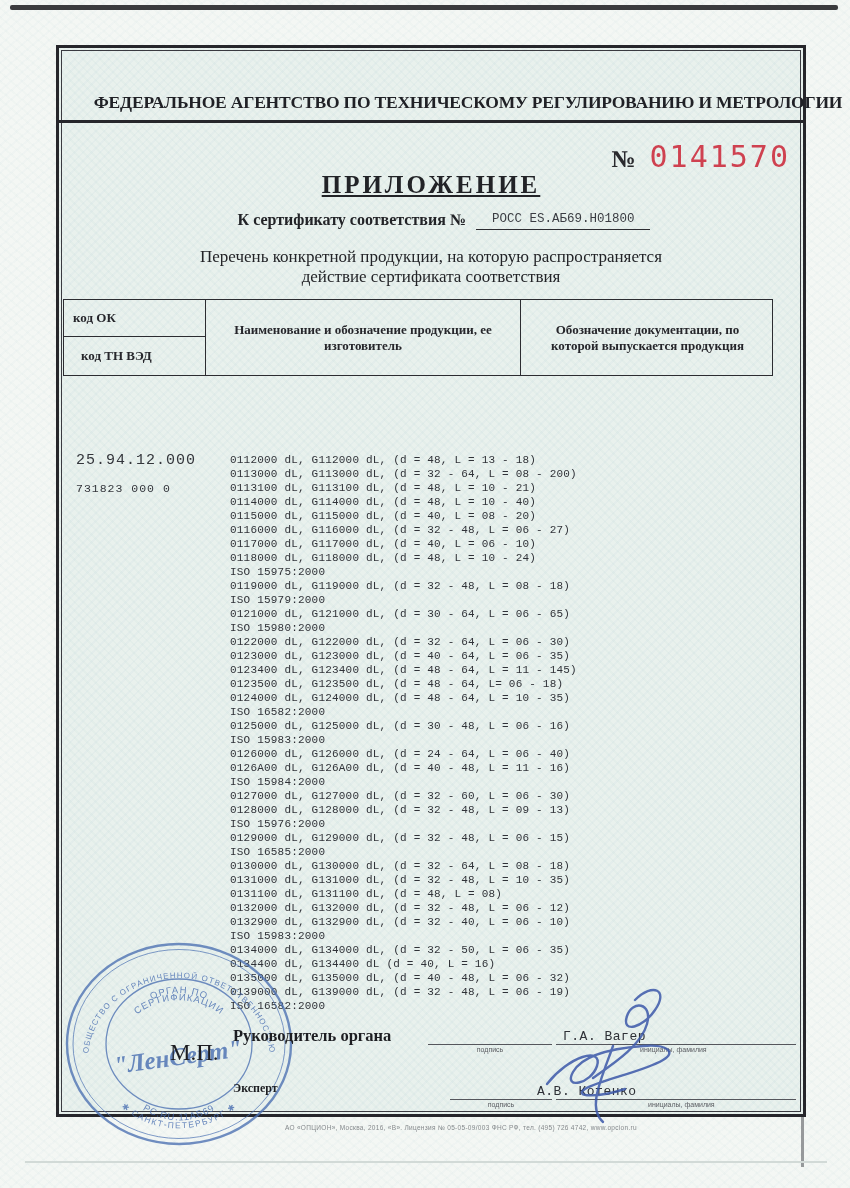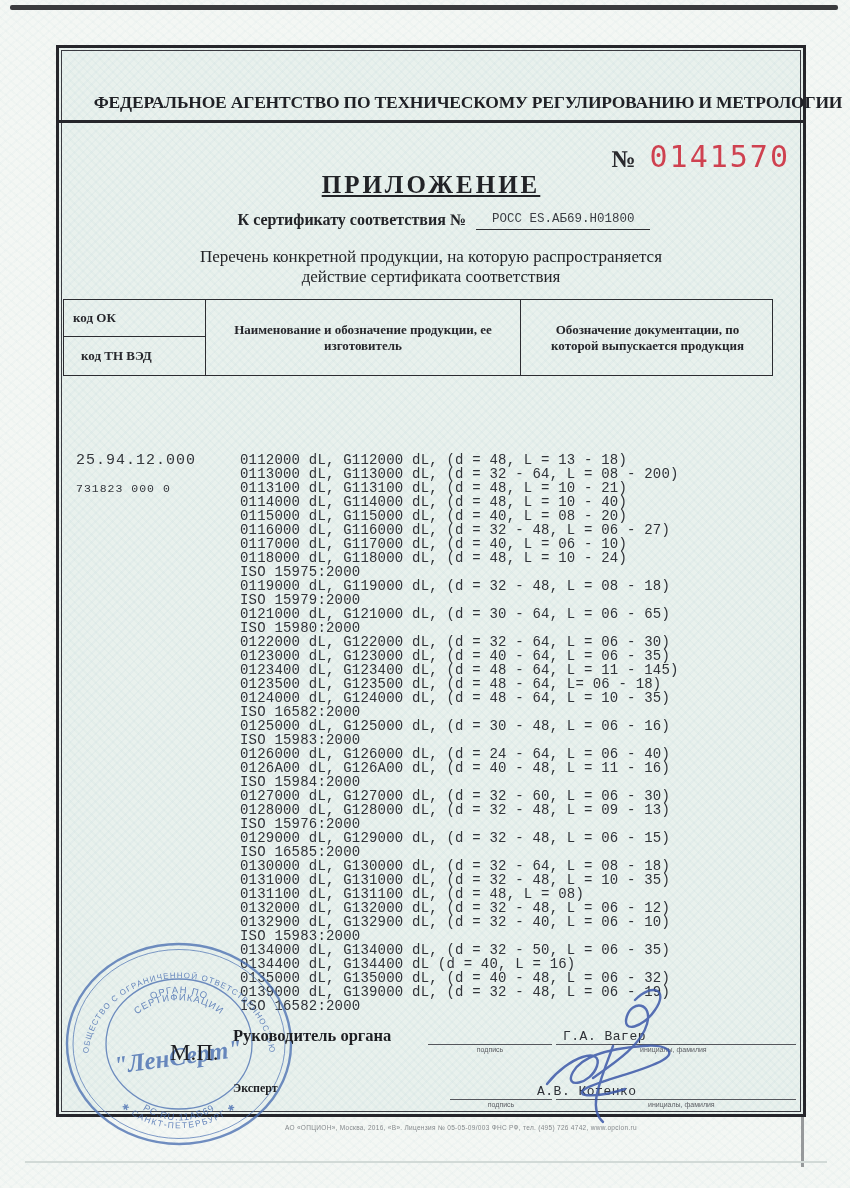--- a/index.html
+++ b/index.html
@@ -46,21 +46,21 @@
   .t-left{left:0;top:0;width:142px;height:100%;border-right:1.5px solid #2c2c31;}
   .t-left-top{position:absolute;left:0;top:0;width:100%;height:37px;border-bottom:1px solid #2c2c31;display:flex;align-items:center;padding-left:9px;box-sizing:border-box;}
   .t-left-bot{position:absolute;left:8px;top:37px;width:100%;height:37px;display:flex;align-items:center;padding-left:9px;box-sizing:border-box;}
   .t-mid{left:142px;top:0;width:315px;height:100%;border-right:1.5px solid #2c2c31;display:flex;align-items:center;justify-content:center;text-align:center;padding:0 26px;}
   .t-right{left:457px;top:0;width:253px;height:100%;display:flex;align-items:center;justify-content:center;text-align:center;padding:0 10px;}
   
   .mono{font-family:"Liberation Mono", monospace;}
   .manufacturer{left:230px;top:397px;width:560px;font-size:11px;line-height:14.5px;letter-spacing:0.3px;color:#303238;white-space:pre;}
   .code-ok{left:76px;top:452px;font-size:15px;letter-spacing:1px;color:#33353b;}
   .code-tnved{left:76px;top:482px;font-size:11.5px;letter-spacing:1px;color:#33353b;}
-  .product-list{left:240px;top:453px;width:560px;font-size:14px;line-height:14px;letter-spacing:0.2px;color:#303238;white-space:pre;}
+  .product-list{left:230px;top:453px;width:560px;font-size:11px;line-height:14px;letter-spacing:0.2px;color:#303238;white-space:pre;}
   
   .sig-label-1{left:233px;top:1026px;font-weight:bold;font-size:16.5px;color:#1d1e22;}
   .sig-label-2{left:233px;top:1081px;font-weight:bold;font-size:12px;color:#1d1e22;}
   .sig-line-1{left:428px;top:1028px;width:124px;height:16px;border-bottom:1px solid #55565c;}
   .sig-line-2{left:450px;top:1083px;width:102px;height:16px;border-bottom:1px solid #55565c;}
   .name-line-1{left:556px;top:1028px;width:240px;height:16px;border-bottom:1px solid #55565c;}
   .name-line-2{left:556px;top:1083px;width:240px;height:16px;border-bottom:1px solid #55565c;}
   .sig-name-1{left:563px;top:1029px;font-size:13px;letter-spacing:0.5px;color:#2e3036;}
   .sig-name-2{left:537px;top:1084px;font-size:13px;letter-spacing:0.5px;color:#2e3036;}
   .cap{font-family:"Liberation Sans", sans-serif;font-size:7px;color:#5b5d62;}

